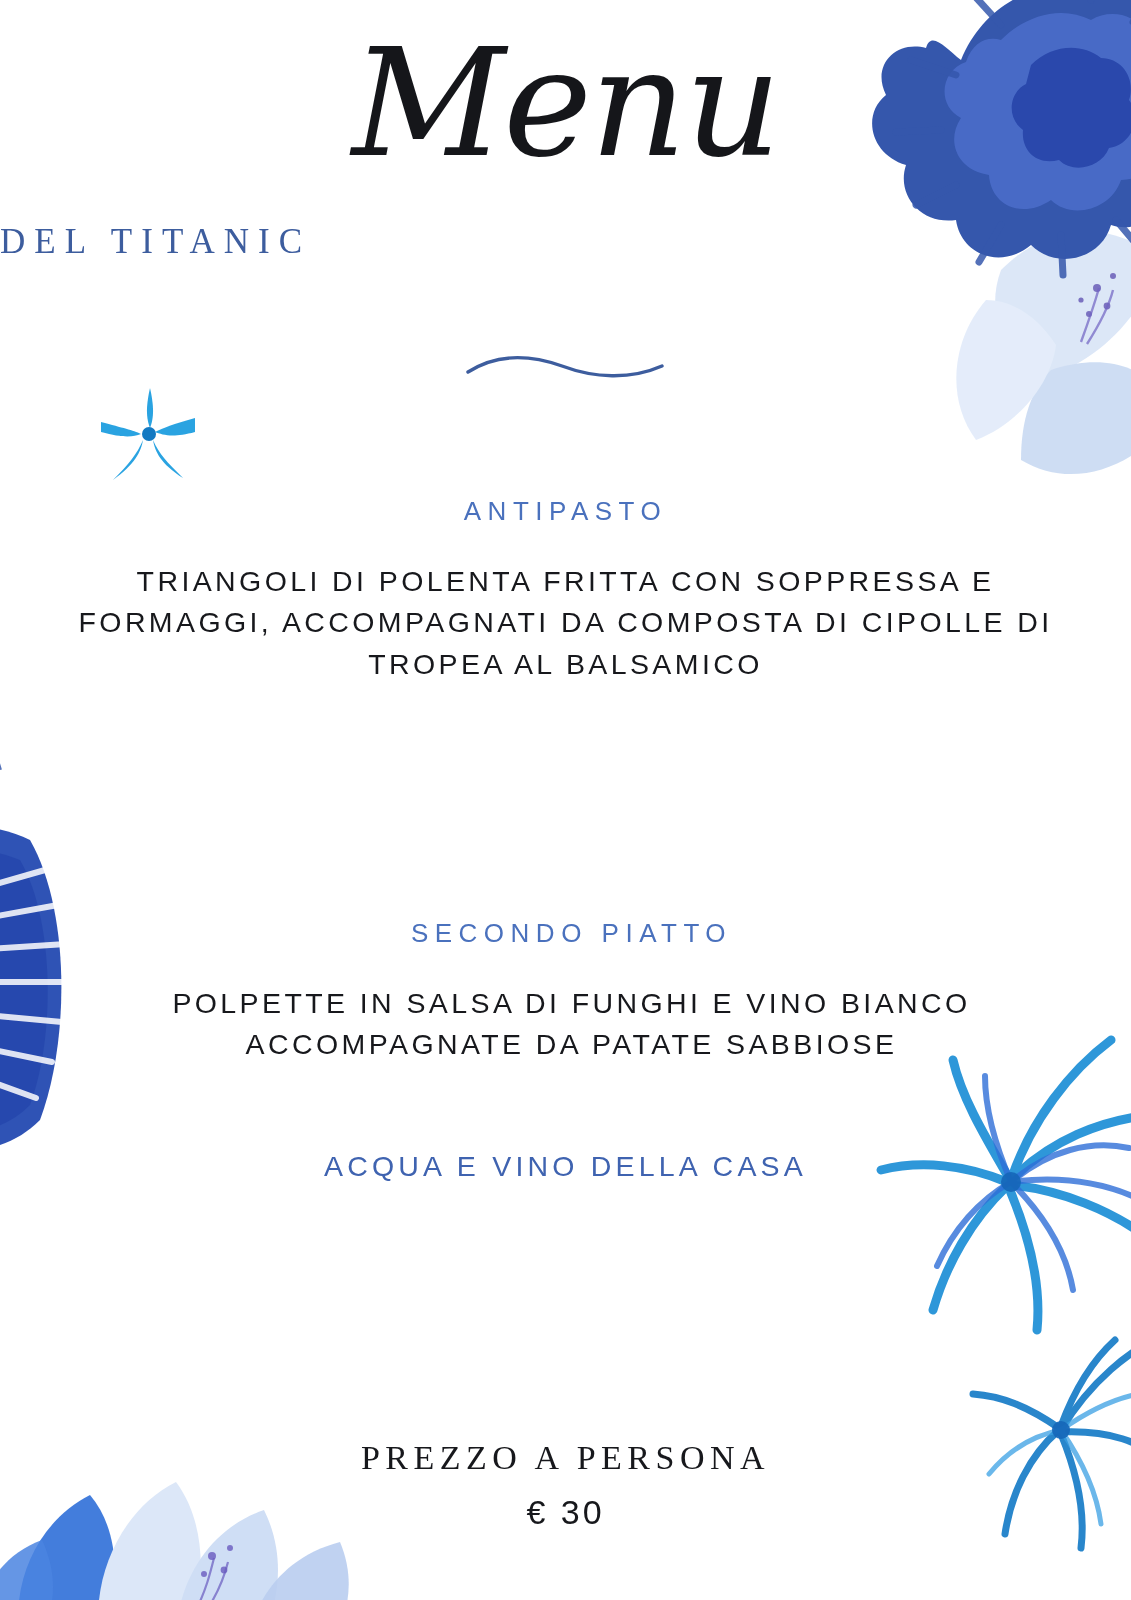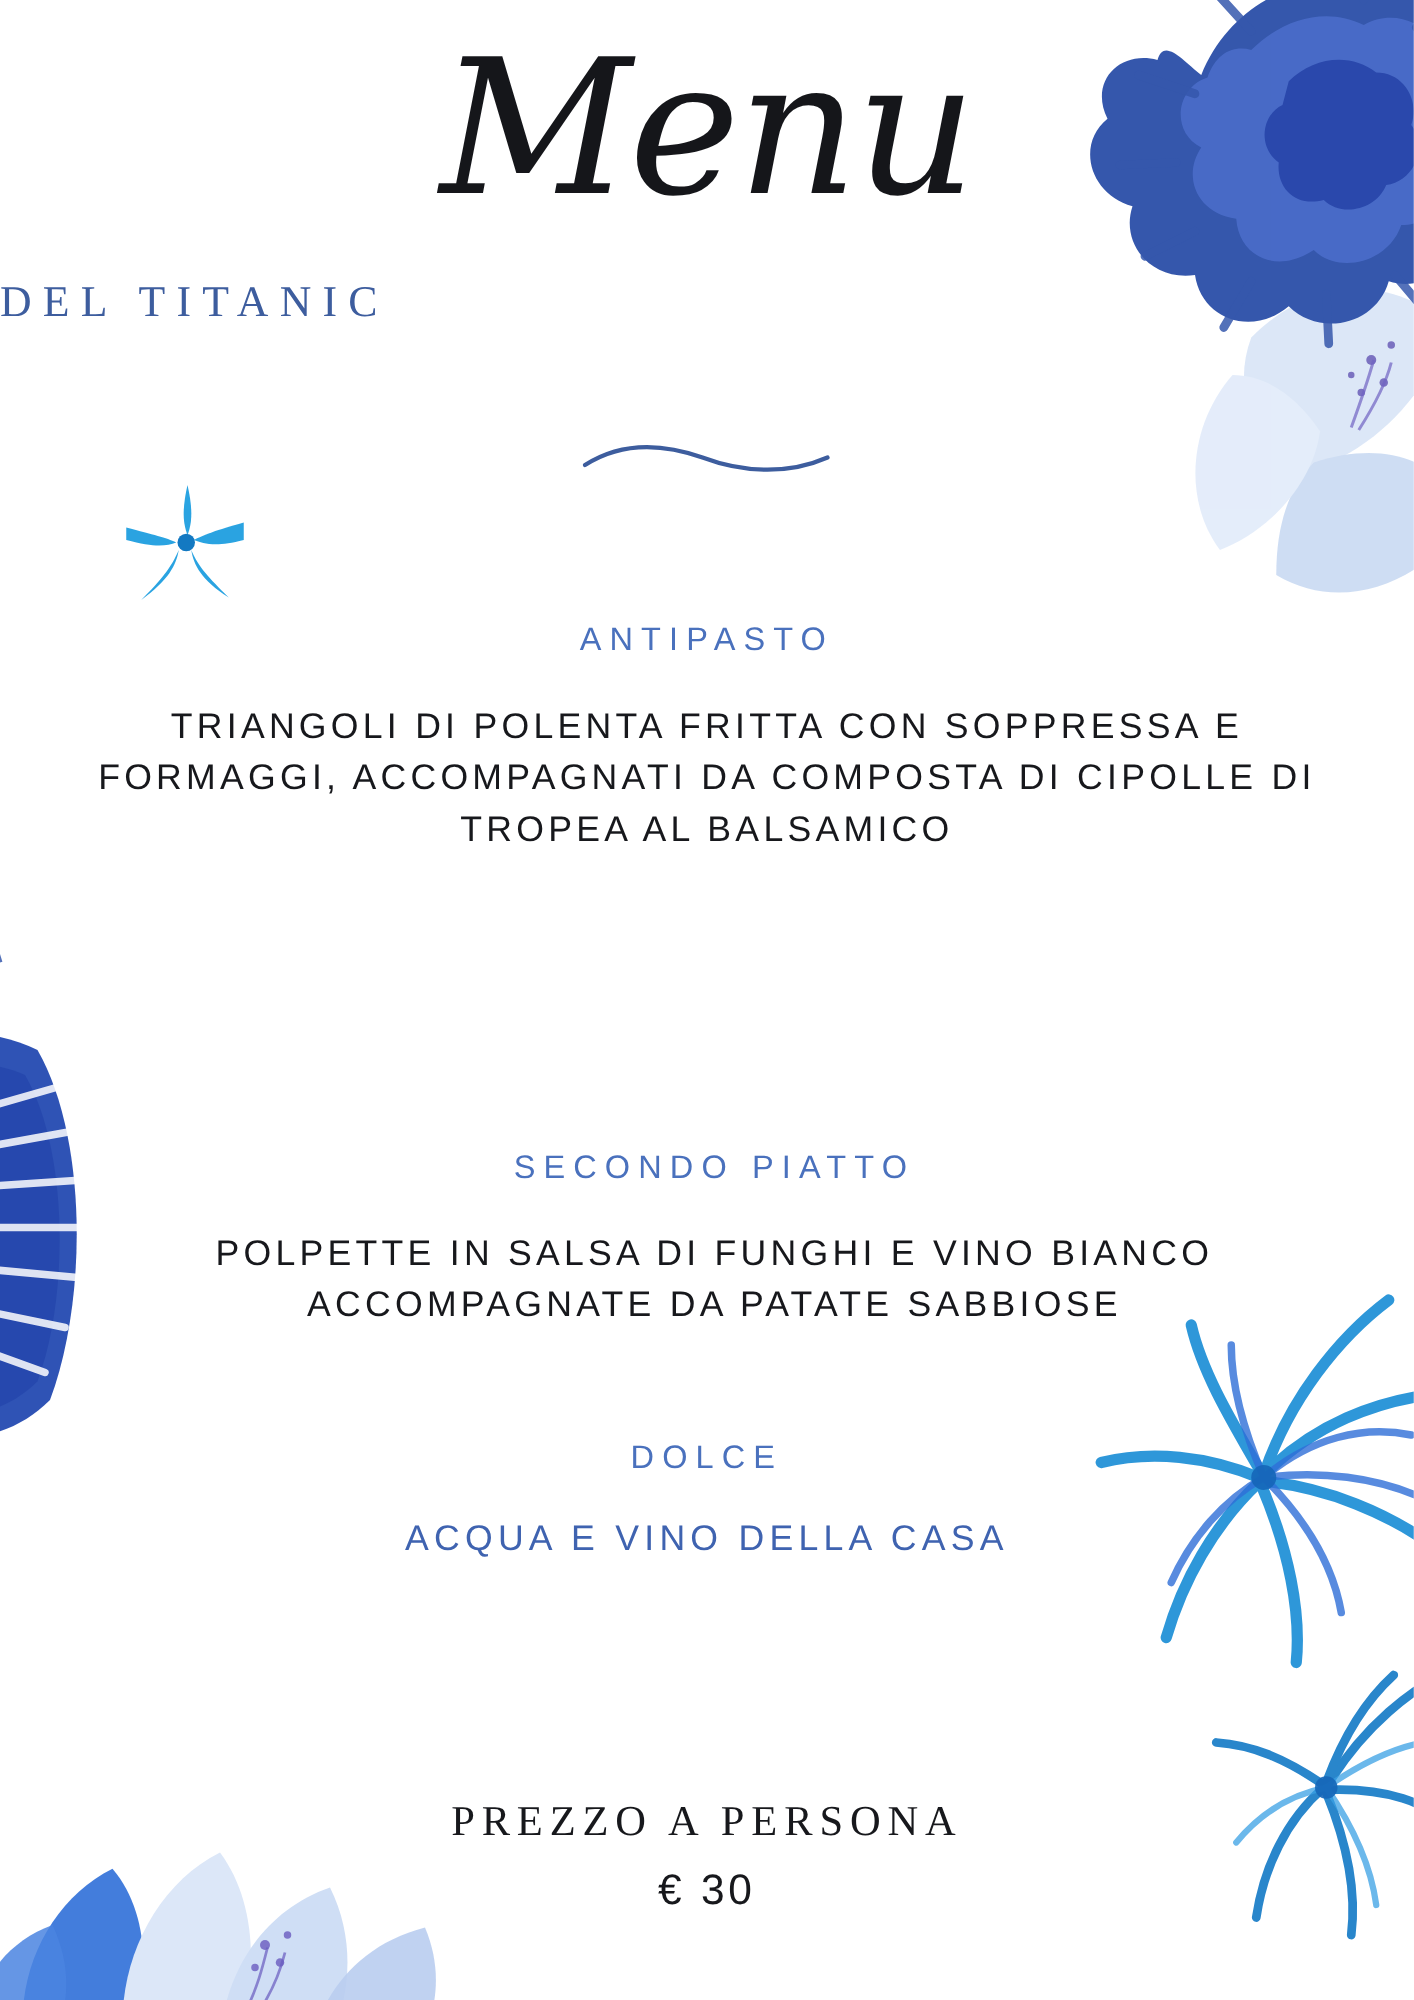--- a/index.html
+++ b/index.html
@@ -298,21 +298,20 @@
     <div class="section-body">TRIANGOLI DI POLENTA FRITTA CON SOPPRESSA E FORMAGGI, ACCOMPAGNATI DA COMPOSTA DI CIPOLLE DI TROPEA AL BALSAMICO</div>
   </div>
 
 
   <div class="section" id="sec-secondo">
     <div class="section-label">SECONDO PIATTO</div>
     <div class="section-body narrow">POLPETTE IN SALSA DI FUNGHI E VINO BIANCO ACCOMPAGNATE DA PATATE SABBIOSE</div>
   </div>
 
   <div class="section" id="sec-dolce">
-    <div class="section-label">DOLCE</div>
     <div class="dolce-body">ACQUA E VINO DELLA CASA</div>
   </div>
 
   <div class="price">
     <div class="price-label">PREZZO A PERSONA</div>
     <div class="price-value">€ 30</div>
   </div>
 
 </div>
 

